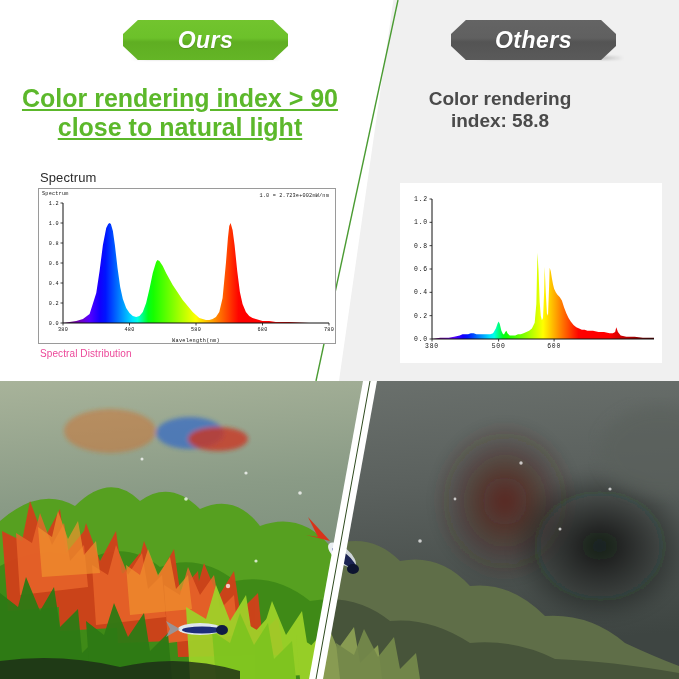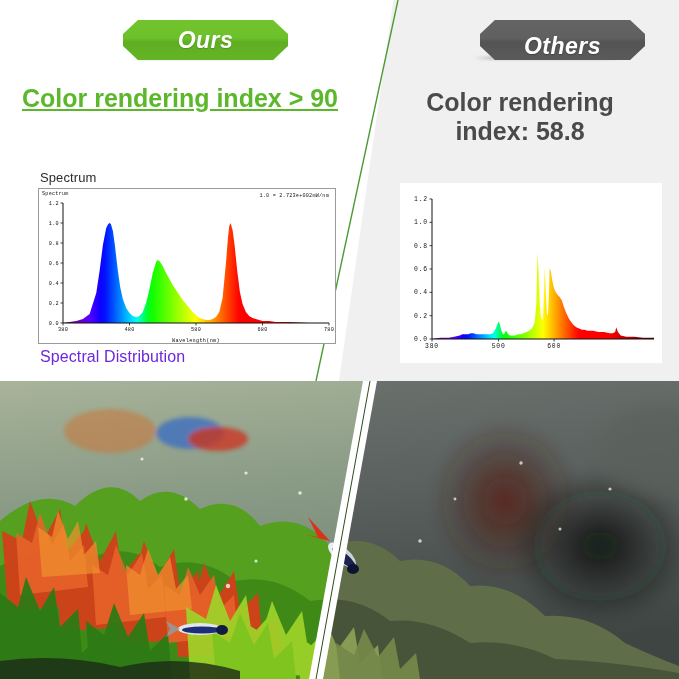--- a/index.html
+++ b/index.html
@@ -63,21 +63,21 @@
     left:20px;top:84px;width:320px;
     color:#5cb82b;font-size:25px;text-decoration:underline;
   }
 
   
   .chart-block-left{position:absolute;left:38px;top:170px;width:298px;}
   .chart-caption-top{
     font-size:13px;color:#2b2b2b;margin:0 0 3px 2px;letter-spacing:0.1px;
   }
   .chart-caption-bottom{
-    font-size:16px;color:#6d28d9;margin:4px 0 0 2px;letter-spacing:0.1px;
+    font-size:10px;color:#ec4899;margin:4px 0 0 2px;letter-spacing:0.1px;
   }
   .chart-frame{
     position:relative;width:298px;height:156px;
     border:1px solid #9a9a9a;background:#ffffff;box-sizing:border-box;
   }
   .chart-frame svg{display:block;}
   .norm-label{
     position:absolute;right:6px;top:4px;
     font-family:"Liberation Mono", monospace;font-size:5.2px;color:#1a1a1a;
     letter-spacing:0.2px;white-space:nowrap;
@@ -117,20 +117,21 @@
       <line x1="398" y1="0" x2="316" y2="381" stroke="#4a9b32" stroke-width="1.4"></line>
     </svg>
 
     <div class="panel panel-left">
       <div class="badge-shadow left"></div>
       <div class="badge badge-ours">
         <span>Ours</span>
       </div>
       <div class="headline headline-left">
         <div>Color rendering index &gt; 90</div>
+        <div>close to natural light</div>
       </div>
 
       <div class="chart-block-left">
         <div class="chart-caption-top">Spectrum</div>
         <div class="chart-frame">
           <svg id="chart-ours" width="296" height="154" viewBox="0 0 296 154">
               <defs>
                 <linearGradient id="chart-ours-grad" x1="0" y1="0" x2="1" y2="0">
                   <stop offset="0%" stop-color="rgb(77,0,77)"></stop>
                   <stop offset="2%" stop-color="rgb(97,0,112)"></stop>
@@ -216,24 +217,24 @@
             </svg>
           <div class="spec-label">Spectrum</div>
           <div class="norm-label">1.0 = 2.723e+002mW/nm</div>
         </div>
         <div class="chart-caption-bottom">Spectral Distribution</div>
       </div>
     </div>
 
     <div class="panel panel-right">
       <div class="badge-shadow right" style="left:129px;"></div>
-      <div class="badge badge-others" style="left:135px;align-items:flex-end;">
+      <div class="badge badge-others" style="left:106px;">
         <span>Others</span>
       </div>
-      <div class="headline" style="left:20px;top:88px;width:310px;color:#4a4a4a;font-size:25px;text-align:center;">
+      <div class="headline" style="left:0;top:88px;width:310px;color:#4a4a4a;font-size:19px;text-align:center;">
         <div>Color rendering</div>
         <div>index: 58.8</div>
       </div>
     </div>
 
     <div class="chart-block-right">
       <svg id="chart-others" width="262" height="180" viewBox="0 0 262 180">
           <defs>
             <linearGradient id="chart-others-grad" x1="0" y1="0" x2="1" y2="0">
               <stop offset="0%" stop-color="rgb(77,0,77)"></stop>

